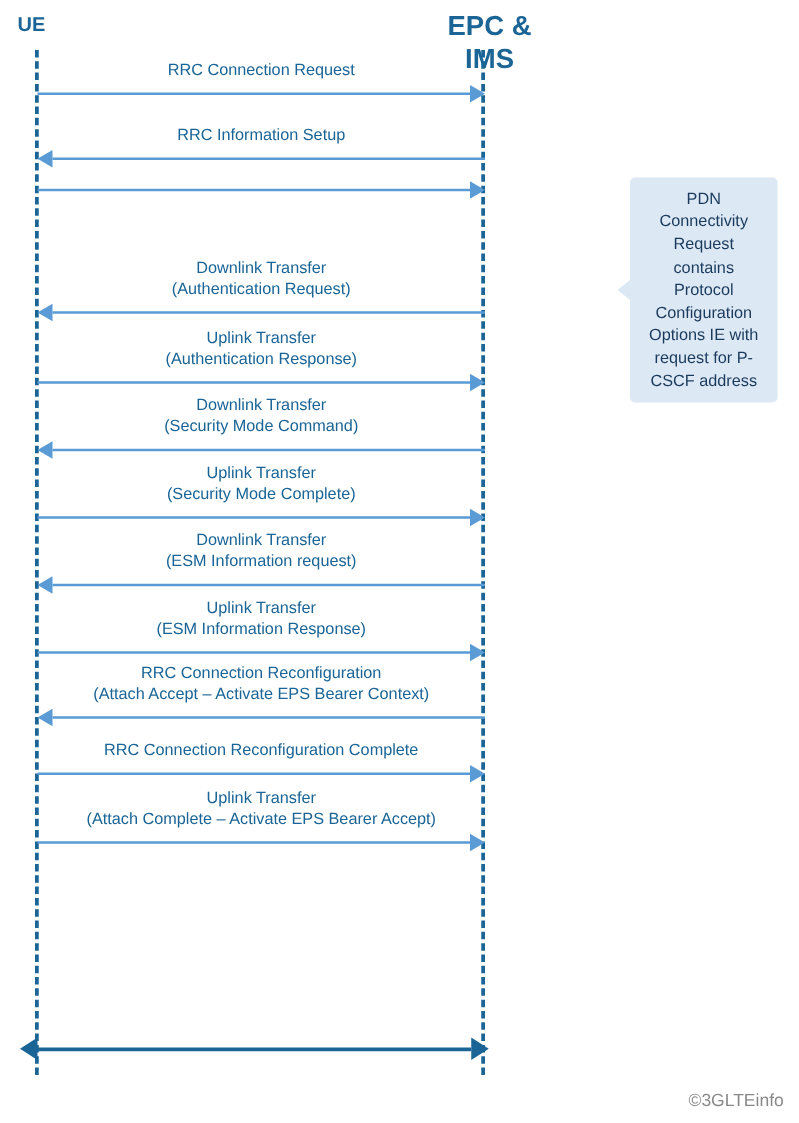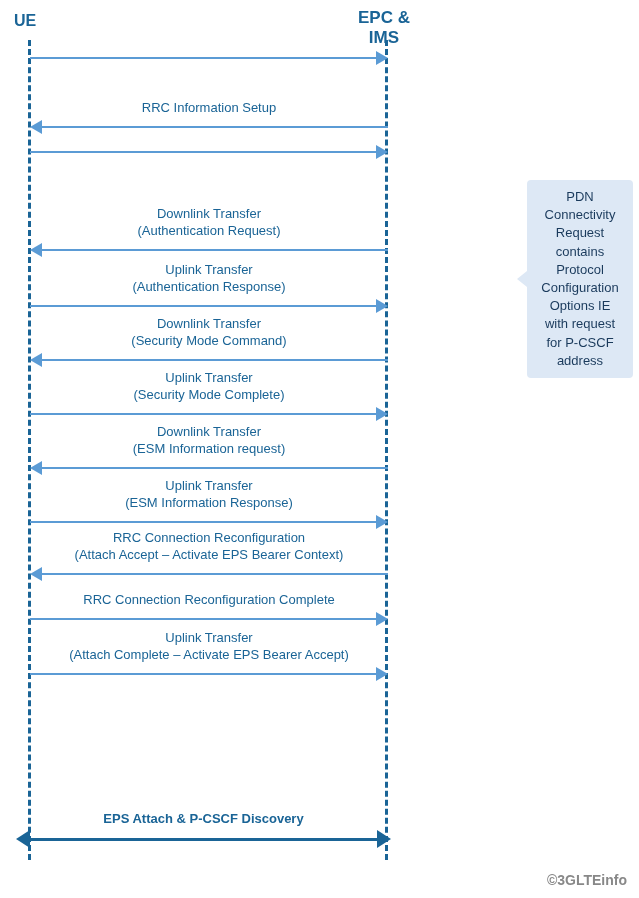--- a/index.html
+++ b/index.html
@@ -169,38 +169,39 @@
       border-bottom: 9px solid transparent;
       border-left: 14px solid #1a6496;
     }
 
     .watermark {
       position: absolute;
       bottom: 10px;
       right: 12px;
       font-size: 14px;
       color: #888;
-      font-weight: bold;
+      font-weight: normal;
     }
   </style>
 </head>
 <body>
 
 <div class="diagram-container">
 
   <div class="label-ue">UE</div>
 
-  <div class="label-epc" style="position:absolute;top:8px;left:358px;font-size:17px;font-weight:bold;color:#1a6496;text-align:center;">
+  <div class="label-epc" style="position:absolute;top:8px;left:358px;font-size:22px;font-weight:bold;color:#1a6496;text-align:center;">
     <span>EPC &amp;<br>IMS</span>
   </div>
 
   <div class="vline-left"></div>
   <div class="vline-right"></div>
 
   <div class="msg" style="top:48px;">
+    <div class="label">RRC Connection Request</div>
     <div class="arrow-container">
       <div class="arrow-r">
         <div class="shaft"></div>
         <div class="head"></div>
       </div>
     </div>
   </div>
 
   <div class="msg" style="top:100px;">
     <div class="label">RRC Information Setup</div>
@@ -304,29 +305,26 @@
   <div class="msg" style="top:630px;">
     <div class="label">Uplink Transfer<br>(Attach Complete – Activate EPS Bearer Accept)</div>
     <div class="arrow-container">
       <div class="arrow-r">
         <div class="shaft"></div>
         <div class="head"></div>
       </div>
     </div>
   </div>
 
-  <div class="callout" style="top:142px;right:6px;width:106px;margin-top:38px;">
+  <div class="callout" style="top:142px;right:17px;width:118px;">
     <span>PDN Connectivity Request contains Protocol Configuration Options IE with request for P-CSCF address</span>
   </div>
 
 
   <div style="position:absolute;bottom:50px;left:16px;width:375px;">
-    <div style="font-size:13px;font-weight:bold;color:#1a6496;text-align:center;margin-bottom:4px;">
-      <span>EPS Attach &amp; P-CSCF Discovery</span>
-    </div>
     <div class="bottom-arrow" style="position:relative;bottom:auto;left:auto;">
       <div class="head-left" style="width:0;height:0;border-top:9px solid transparent;border-bottom:9px solid transparent;border-right:14px solid #1a6496;"></div>
       <div class="shaft" style="flex:1;height:3px;background:#1a6496;"></div>
       <div class="head-right" style="width:0;height:0;border-top:9px solid transparent;border-bottom:9px solid transparent;border-left:14px solid #1a6496;"></div>
     </div>
   </div>
 
   <div class="watermark">
     <span>©3GLTEinfo</span>
   </div>

